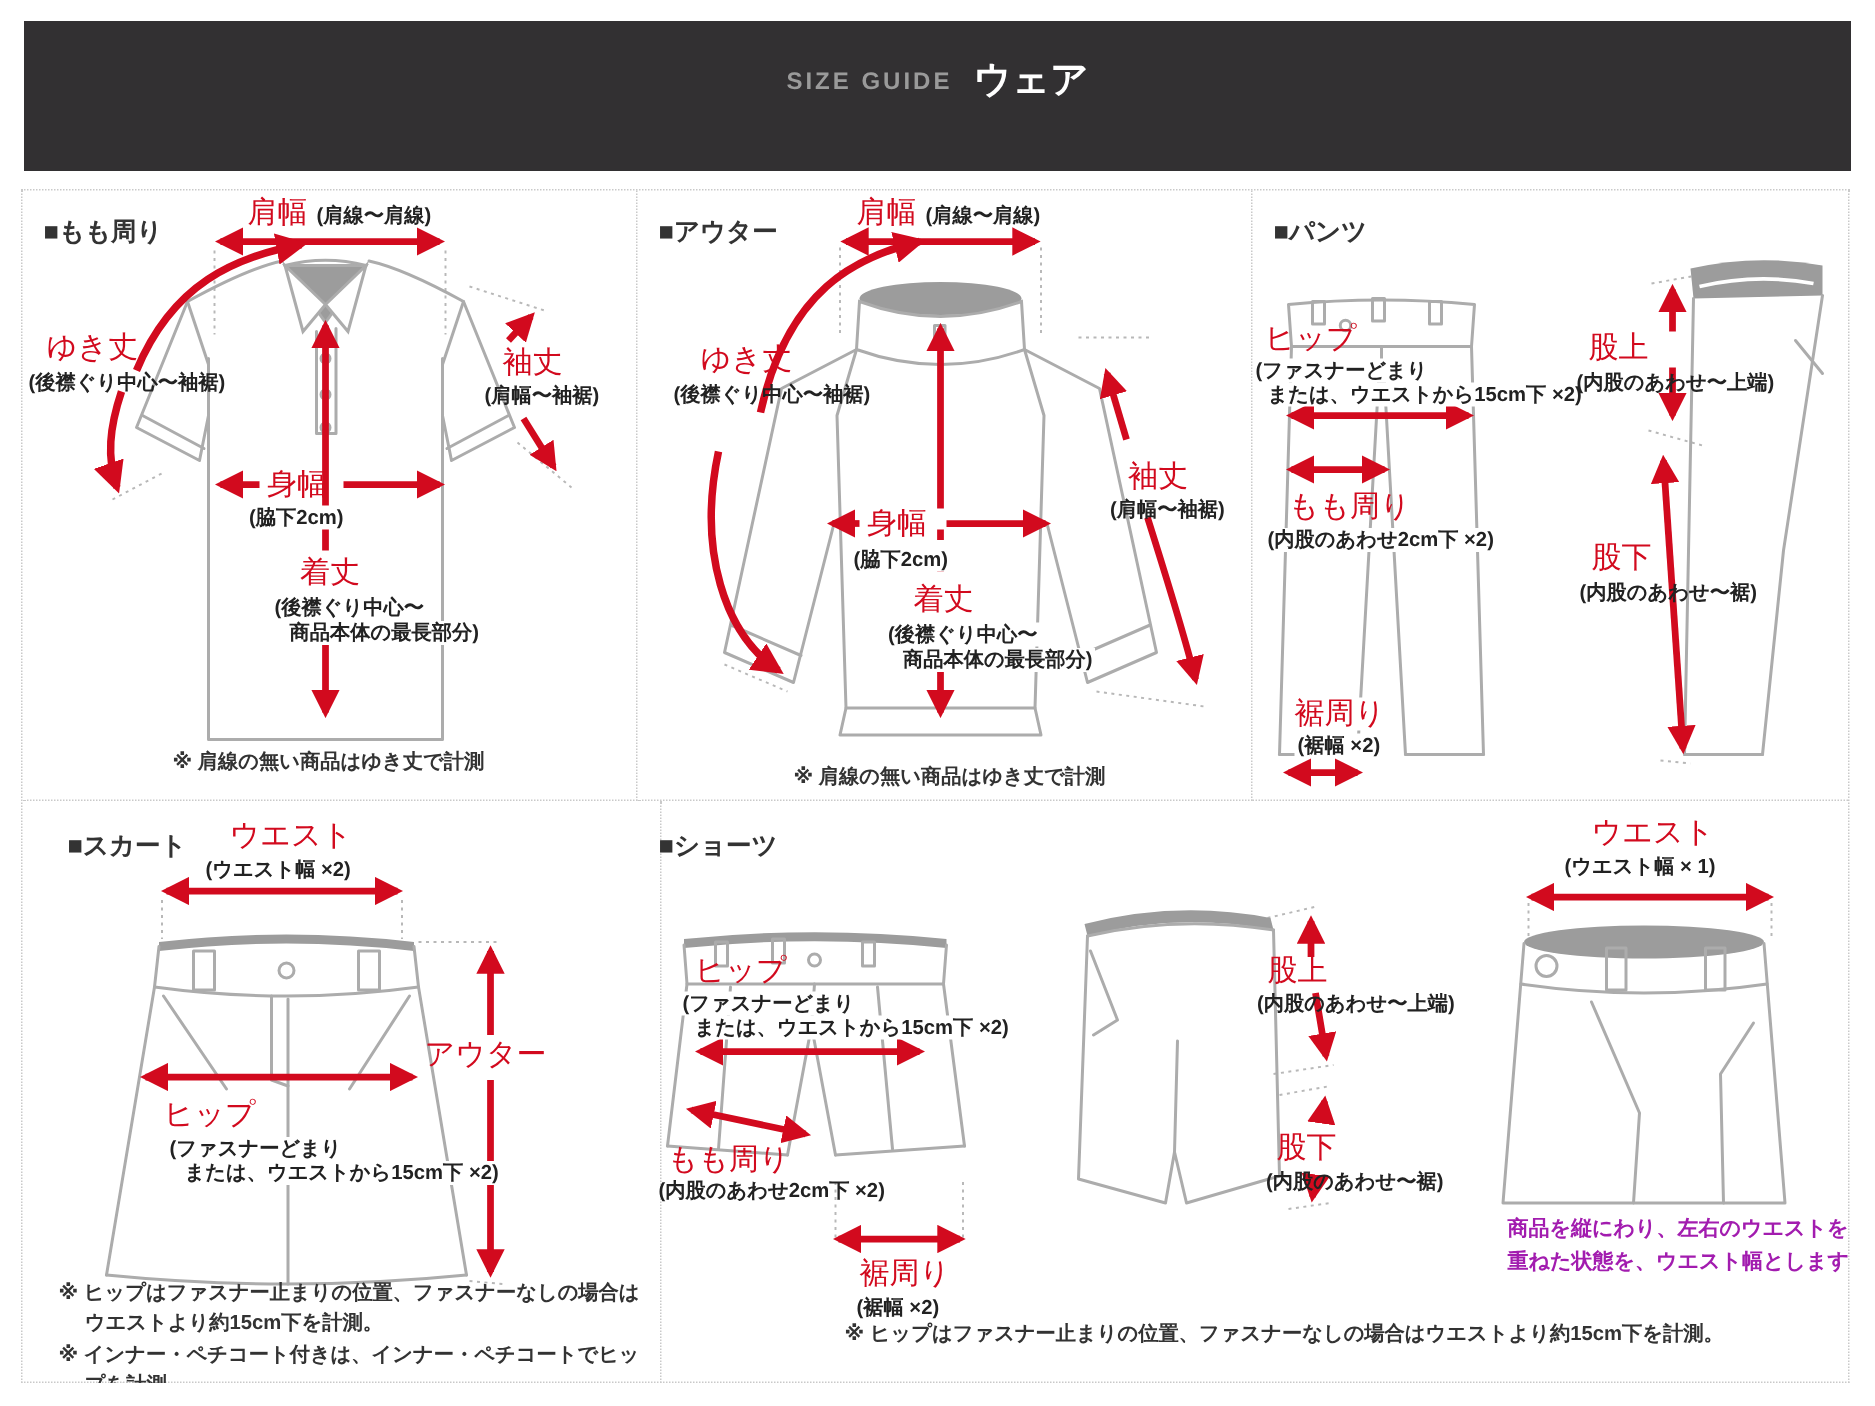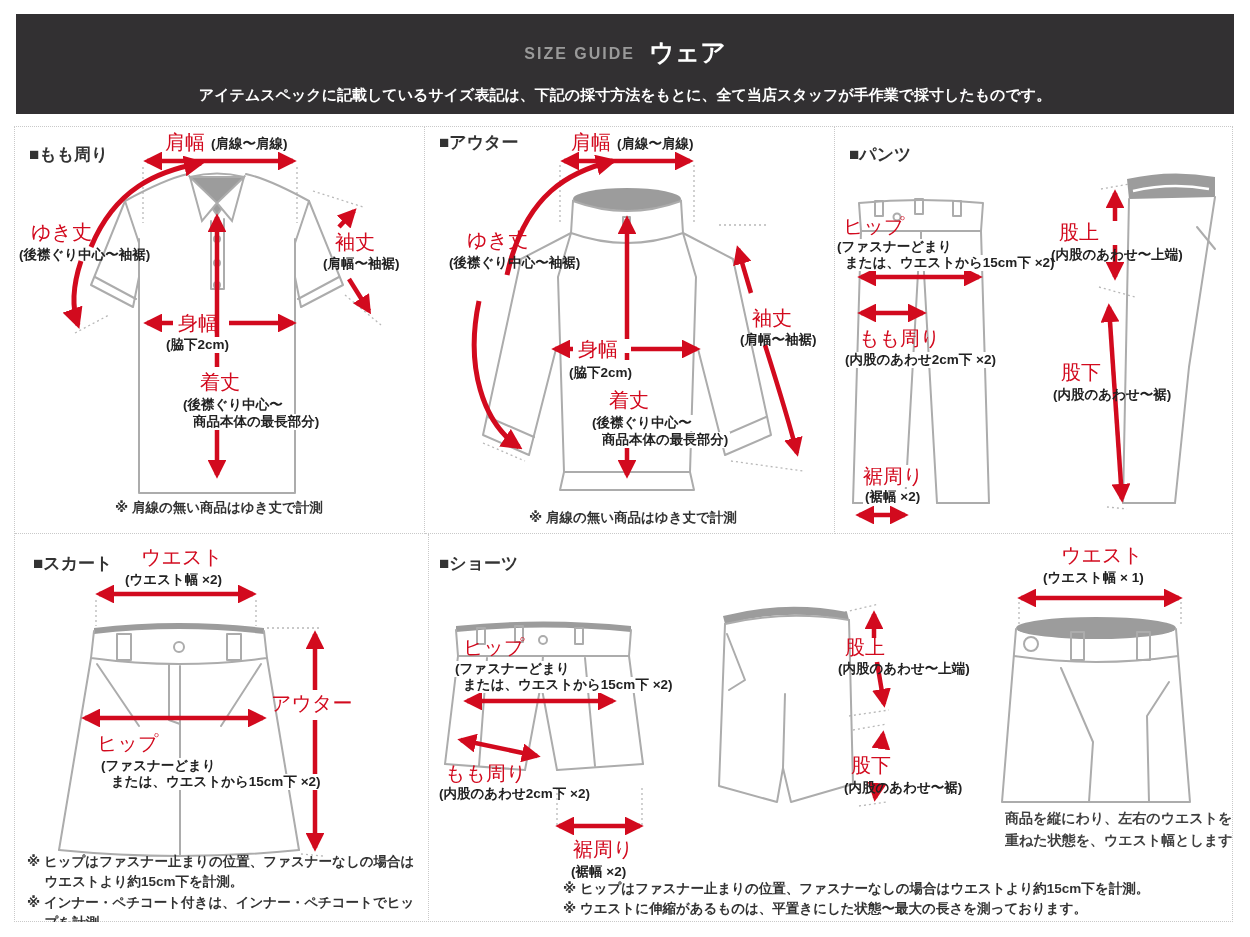--- a/index.html
+++ b/index.html
@@ -22,35 +22,34 @@
   
   #content{position:absolute;left:14px;top:126px;width:1219px;height:796px;border:1px dotted var(--dot);background:#fff;}
   .sec{position:absolute;overflow:hidden;}
   .sec svg{position:absolute;left:0;top:0;}
   .sec-title{position:absolute;font-size:17px;font-weight:bold;color:#333;white-space:nowrap;}
   .m-label{position:absolute;color:var(--red);font-size:20px;font-weight:normal;white-space:nowrap;line-height:1.1;}
   .m-detail{position:absolute;color:#222;font-size:13.5px;font-weight:bold;white-space:nowrap;line-height:1.15;}
   .bg{background:#fff;padding:0 2px;}
   .note{color:#333;font-size:13.5px;font-weight:bold;line-height:1.5;padding-left:1.3em;text-indent:-1.3em;}
   .noteline{position:absolute;color:#333;font-size:13.5px;font-weight:bold;white-space:nowrap;}
-  .cap{position:absolute;color:#404040;font-size:14px;font-weight:bold;white-space:nowrap;}
+  .cap{position:absolute;color:#a21caf;font-size:14px;font-weight:bold;white-space:nowrap;}
   
   .art{stroke:var(--art);stroke-width:2;fill:none;stroke-linejoin:round;stroke-linecap:round;}
   .ra{stroke:var(--red);stroke-width:4.5;fill:none;}
   .rc{stroke:var(--red);stroke-width:5;fill:none;}
   .gd{stroke:#b8b8b8;stroke-width:1.3;fill:none;stroke-dasharray:2 3;}
 </style>
 </head>
 <body>
 
 <div id="hdr">
   <div class="trow">
     <span class="eyebrow">SIZE GUIDE</span><span class="ttl">ウェア</span>
   </div>
-  <div class="sub">アイテムスペックに記載しているサイズ表記は、下記の採寸方法をもとに、全て当店スタッフが手作業で採寸したものです。</div>
 </div>
 
 <div id="content">
 
   <div class="sec" style="left:0;top:0;width:410px;height:407px;border-right:1px dotted var(--dot);border-bottom:1px dotted var(--dot);">
     <svg width="410" height="407" viewBox="0 0 410 407">
       <defs>
           <marker id="aP" viewBox="0 0 10 10" refX="8" refY="5" markerWidth="4.2" markerHeight="4.2" orient="auto-start-reverse">
             <path d="M0,0L10,5L0,10z" fill="#d20a1e"></path>
           </marker>
@@ -125,21 +124,21 @@
       <path class="rc" d="M82,148 C100,66 146,44 188,34" marker-end="url(#aO)"></path>
       <path class="rc" d="M54,174 C40,240 58,296 94,320" marker-end="url(#aO)"></path>
       <path class="ra" d="M326,166 L313,122" marker-end="url(#aO)"></path>
       <path class="ra" d="M340,218 C352,256 364,294 372,326" marker-end="url(#aO)"></path>
       <path class="ra" d="M130,222 L148,222" marker-start="url(#aO)"></path>
       <path class="ra" d="M206,222 L272,222" marker-end="url(#aO)"></path>
       <path class="ra" d="M202,92 L202,212" marker-start="url(#aO)"></path>
       <path class="ra" d="M202,226 L202,254" stroke-dasharray="7 6"></path>
       <path class="ra" d="M202,316 L202,348" marker-end="url(#aO)"></path>
     </svg>
-    <div class="sec-title" style="left:14px;top:4px">■アウター</div>
+    <div class="sec-title" style="left:14px;top:16px">■アウター</div>
     <div class="m-label" style="left:146px;top:4px">肩幅</div>
     <div class="m-detail" style="left:192px;top:9px">(肩線〜肩線)</div>
     <div class="m-label" style="left:42px;top:102px">ゆき丈</div>
     <div class="m-detail" style="left:24px;top:128px">(後襟ぐり中心〜袖裾)</div>
     <div class="m-label" style="left:327px;top:180px">袖丈</div>
     <div class="m-detail" style="left:315px;top:205px">(肩幅〜袖裾)</div>
     <div class="m-label" style="left:153px;top:211px">身幅</div>
     <div class="m-detail bg" style="left:142px;top:238px">(脇下2cm)</div>
     <div class="m-label" style="left:184px;top:262px">着丈</div>
     <div class="m-detail bg" style="left:165px;top:288px">(後襟ぐり中心〜</div>
@@ -188,21 +187,21 @@
     <div class="m-label" style="left:24px;top:200px">もも周り</div>
     <div class="m-detail bg" style="left:8px;top:225px">(内股のあわせ2cm下 ×2)</div>
     <div class="m-label bg" style="left:26px;top:338px">裾周り</div>
     <div class="m-detail bg" style="left:28px;top:362px">(裾幅 ×2)</div>
     <div class="m-label" style="left:224px;top:94px">股上</div>
     <div class="m-detail" style="left:216px;top:120px">(内股のあわせ〜上端)</div>
     <div class="m-label" style="left:226px;top:234px">股下</div>
     <div class="m-detail" style="left:218px;top:260px">(内股のあわせ〜裾)</div>
   </div>
 
-  <div class="sec" style="left:4px;top:407px;width:410px;height:388px;border-right:1px dotted var(--dot);">
+  <div class="sec" style="left:16px;top:407px;width:410px;height:388px;border-right:1px dotted var(--dot);">
     <svg width="410" height="388" viewBox="0 0 410 388">
       <defs>
           <marker id="aS" viewBox="0 0 10 10" refX="8" refY="5" markerWidth="4.2" markerHeight="4.2" orient="auto-start-reverse">
             <path d="M0,0L10,5L0,10z" fill="#d20a1e"></path>
           </marker>
         </defs>
       <path class="gd" d="M77,66 L77,92"></path>
         <path class="gd" d="M237,66 L237,92"></path>
       <path class="gd" d="M248,94 L302,94"></path>
         <path class="gd" d="M282,320 L304,322"></path>
@@ -303,16 +302,15 @@
     <div class="m-detail" style="left:146px;top:330px">(裾幅 ×2)</div>
     <div class="m-label" style="left:420px;top:102px">股上</div>
     <div class="m-detail" style="left:413px;top:127px">(内股のあわせ〜上端)</div>
     <div class="m-label" style="left:426px;top:220px">股下</div>
     <div class="m-detail" style="left:419px;top:246px">(内股のあわせ〜裾)</div>
     <div class="m-label" style="left:636px;top:10px">ウエスト</div>
     <div class="m-detail" style="left:618px;top:36px">(ウエスト幅 × 1)</div>
     <div class="cap" style="left:580px;top:276px">商品を縦にわり、左右のウエストを</div>
     <div class="cap" style="left:580px;top:298px">重ねた状態を、ウエスト幅とします。</div>
     <div class="noteline" style="left:138px;top:346px">※ ヒップはファスナー止まりの位置、ファスナーなしの場合はウエストより約15cm下を計測。</div>
-    <div class="noteline" style="left:138px;top:366px">※ ウエストに伸縮があるものは、平置きにした状態〜最大の長さを測っております。</div>
   </div>
 
 </div>
 
 </body></html>

